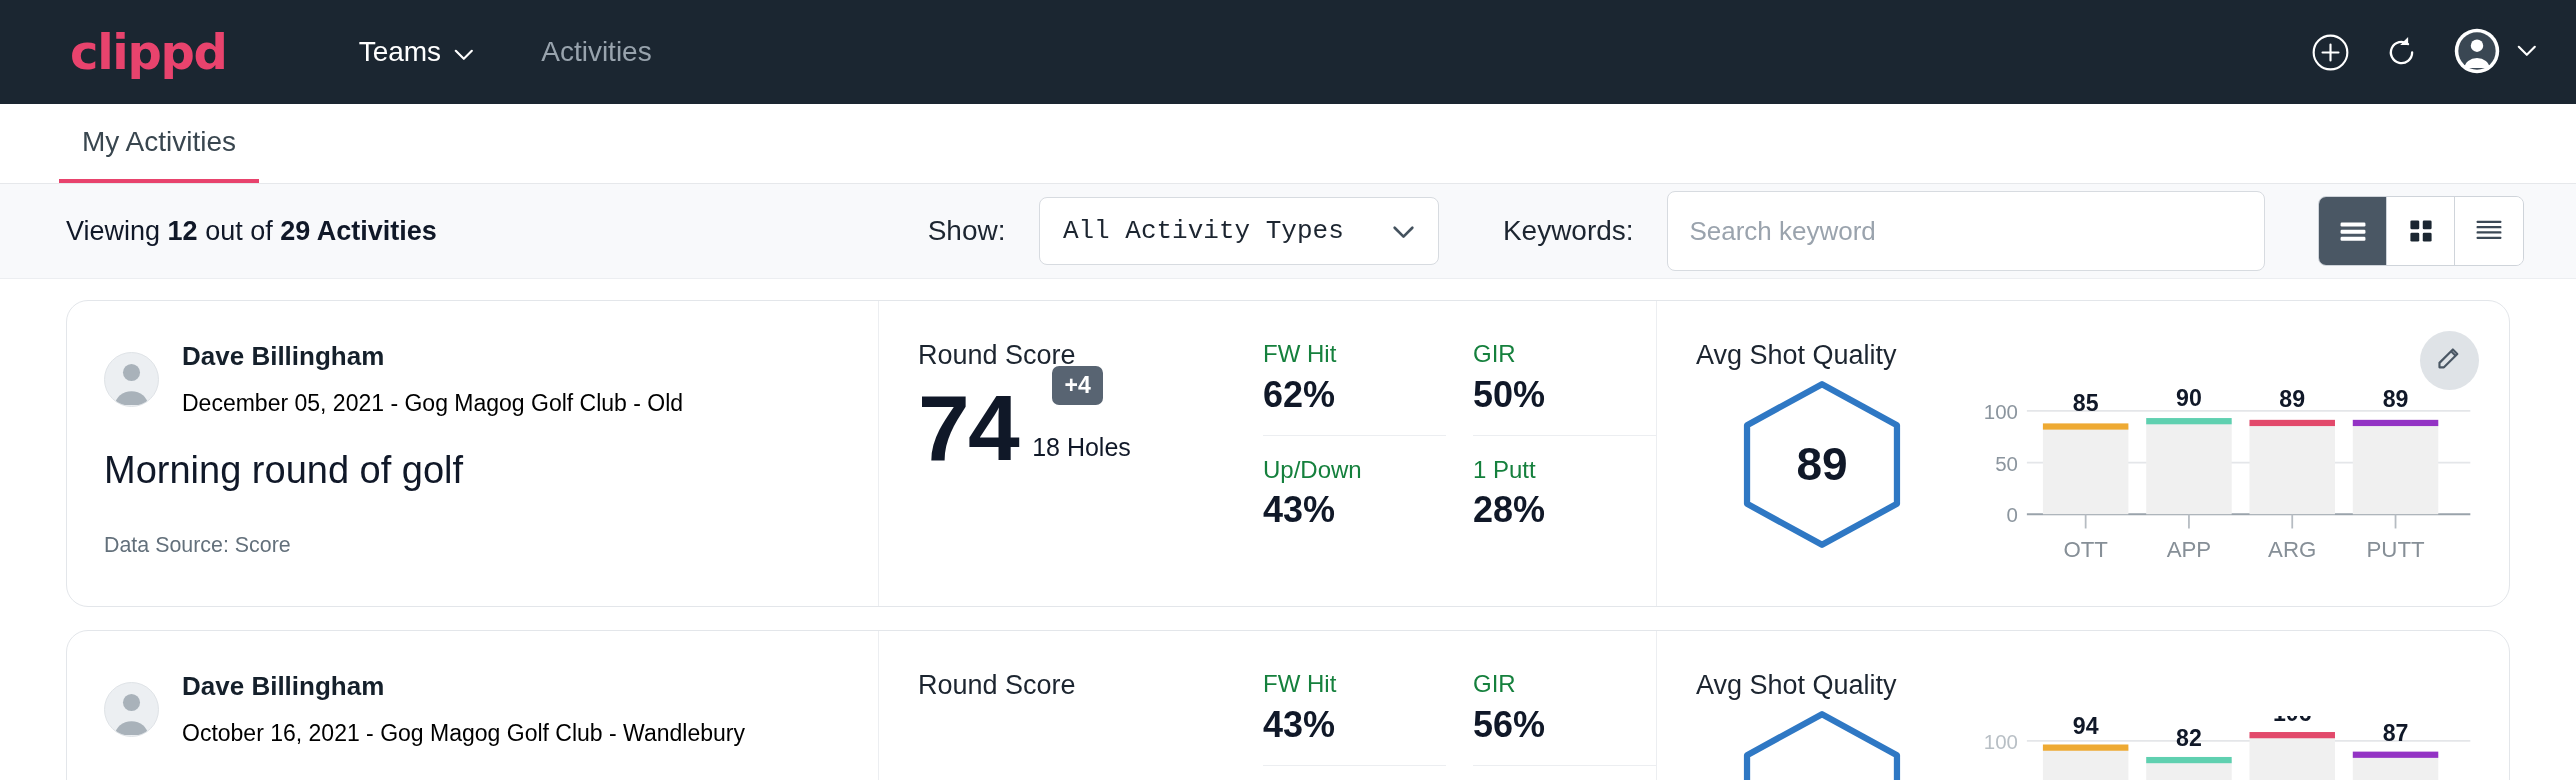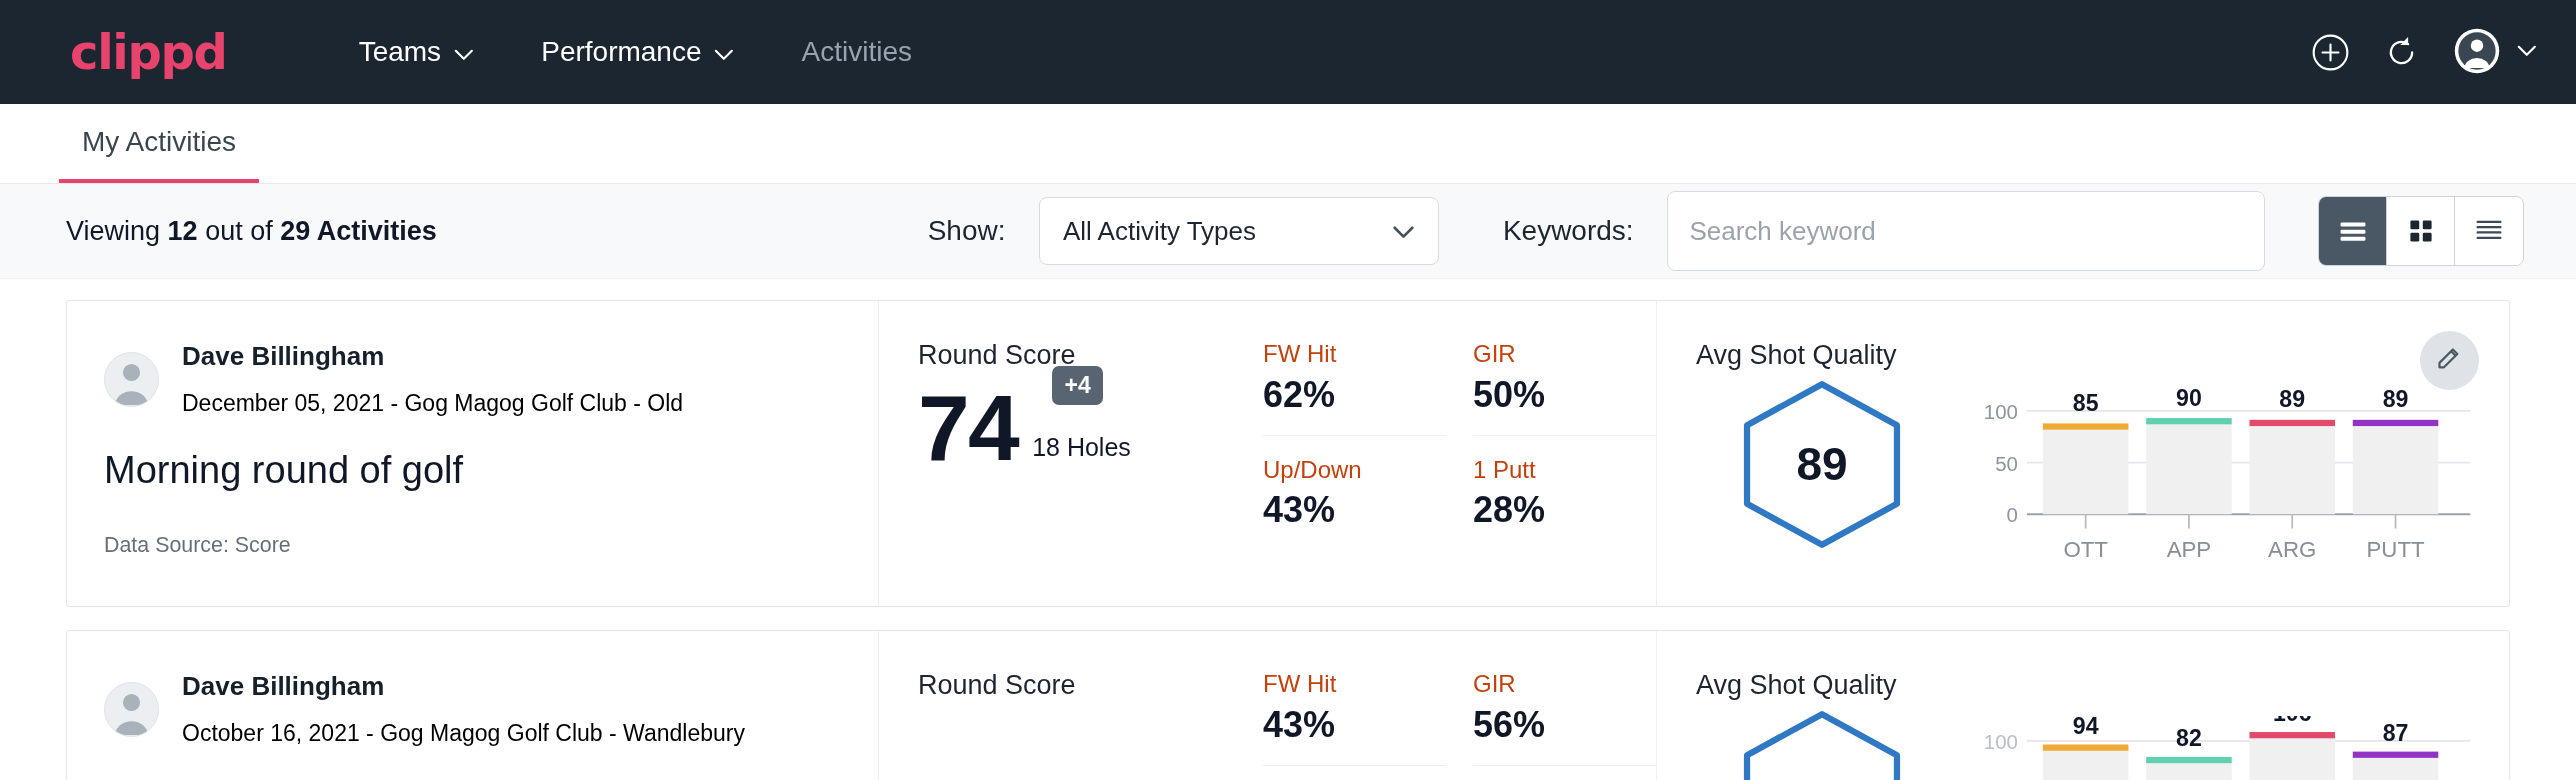--- a/index.html
+++ b/index.html
@@ -80,21 +80,21 @@
     width: 400px; height: 68px;
     background: #fff;
     border: 0.9px solid #d7dbe0;
     border-radius: 8px;
     display: flex; align-items: center;
     padding: 0 23px;
     font-size: 26px; color: #1c2530;
     cursor: pointer;
     margin-right: 52px;
   }
-  .select .val { flex: 1; }
+  .select .val { flex: 1; font-family: Liberation Mono, monospace; }
   .searchbox {
     width: 598px; height: 80px;
     background: #fff;
     border: 0.9px solid #d7dbe0;
     border-radius: 8px;
     display: flex; align-items: center;
     padding: 0 21.4px;
     margin-right: 41px;
   }
   .searchbox input {
@@ -111,21 +111,21 @@
     background: #fff; cursor: pointer;
     border-right: 0.9px solid #cfd4da;
   }
   .vt:last-child { border-right: none; }
   .vt.on { background: #4a5764; }
 
   
   .cards { padding: 21.4px 66px 0 66px; background: #ffffff; }
   .card {
     border: 0.9px solid #e3e6ea;
-    border-radius: 3px;
+    border-radius: 22px;
     background: #fff;
     display: flex;
     position: relative;
     margin-bottom: 23px;
     height: 307px;
   }
   .card .colA {
     width: 812px;
     padding: 39px 0 0 37px;
     border-right: 0.9px solid #eceef1;
@@ -151,21 +151,21 @@
     font-size: 23px; font-weight: 700;
     border-radius: 7.1px; padding: 6.2px 12.5px;
     position: absolute; left: 134px; top: -19.6px;
   }
   .holes { font-size: 25px; color: #101828; margin-left: 14.3px; margin-bottom: 9px; }
 
   .colC { width: 393px; padding: 39px 0 0 0; }
   .statgrid { display: grid; grid-template-columns: 1fr 1fr; column-gap: 27px; }
   .statcell { padding-bottom: 9px; }
   .statcell.top { border-bottom: 0.9px solid #eceef1; margin-bottom: 19.6px; padding-bottom: 19.6px; }
-  .statlbl { font-size: 24px; color: #c2410c; }
+  .statlbl { font-size: 24px; color: #15803d; }
   .statval { font-size: 36px; font-weight: 700; color: #101828; margin-top: 5.4px; }
 
   .colD { flex: 1; padding: 39px 0 0 39px; border-left: 0.9px solid #eceef1; display: flex; flex-direction: column; }
   .qualrow { display: flex; align-items: flex-start; margin-top: 5.4px; }
   .hexwrap { position: relative; width: 166px; height: 175px; margin-left: 43px; flex: none; }
   .hexnum {
     position: absolute; inset: 0;
     display: flex; align-items: center; justify-content: center;
     font-size: 46px; font-weight: 700; color: #101828;
   }
@@ -181,28 +181,20 @@
 </style>
 </head>
 <body>
 
 <div class="topnav">
   <div class="logo">clippd</div>
 
   <div class="navlinks">
     <div class="navlink">
       <span>Teams</span>
-      <span class="chev">
-        <svg width="19.6" height="12.5" viewBox="0 0 22 14">
-            <path d="M2 2 L11 11 L20 2" stroke="#ffffff" stroke-width="2.4" fill="none" stroke-linecap="round" stroke-linejoin="round"></path>
-          </svg>
-      </span>
-    </div>
-    <div class="navlink">
-      <span>Performance</span>
       <span class="chev">
         <svg width="19.6" height="12.5" viewBox="0 0 22 14">
             <path d="M2 2 L11 11 L20 2" stroke="#ffffff" stroke-width="2.4" fill="none" stroke-linecap="round" stroke-linejoin="round"></path>
           </svg>
       </span>
     </div>
     <div class="navlink muted">
       <span>Activities</span>
     </div>
   </div>

